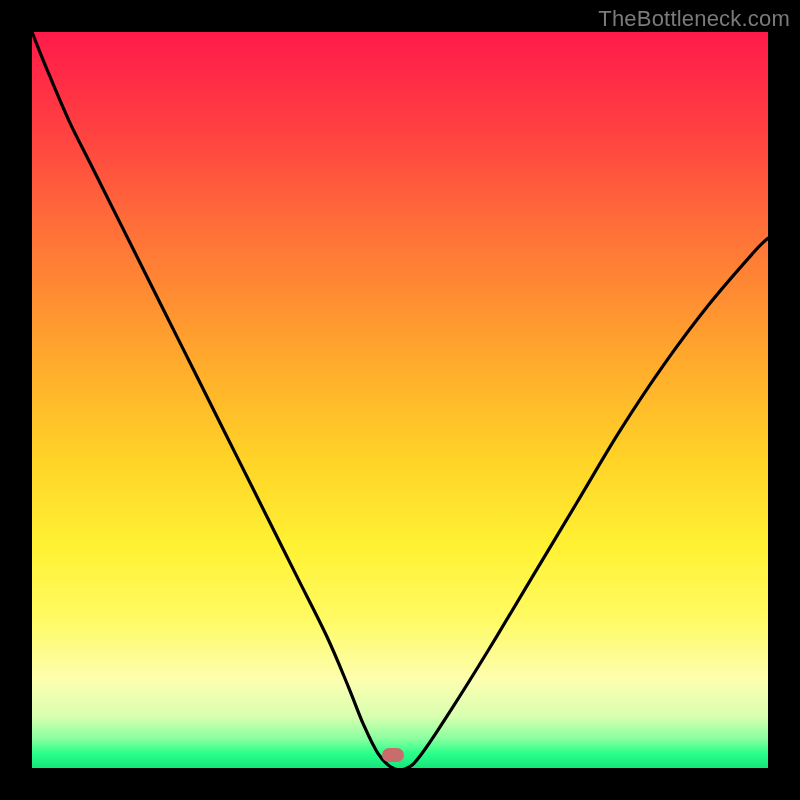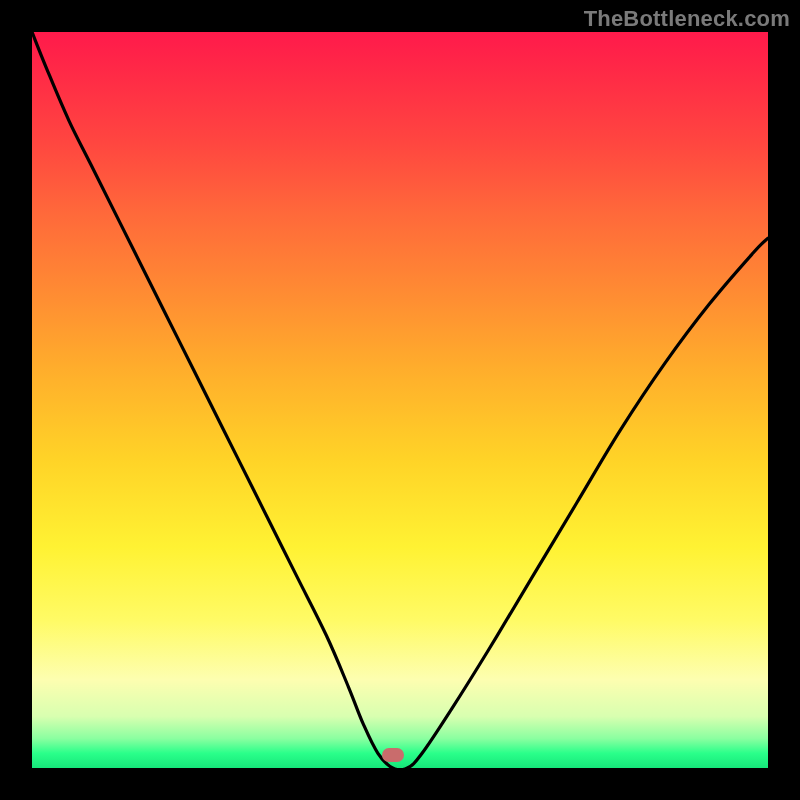--- a/index.html
+++ b/index.html
@@ -57,21 +57,21 @@
     border-radius: 7px;
     background: #c96c6c;
     transform: translate(-50%, -50%);
   }
   .watermark {
     position: absolute;
     top: 6px;
     right: 10px;
     color: #7a7a7a;
     font-size: 22px;
-    font-weight: 700;
+    font-weight: 400;
     letter-spacing: 0.2px;
     user-select: none;
   }
 </style>
 </head>
 <body>
 
 <div class="frame">
   <div class="watermark">TheBottleneck.com</div>
 

